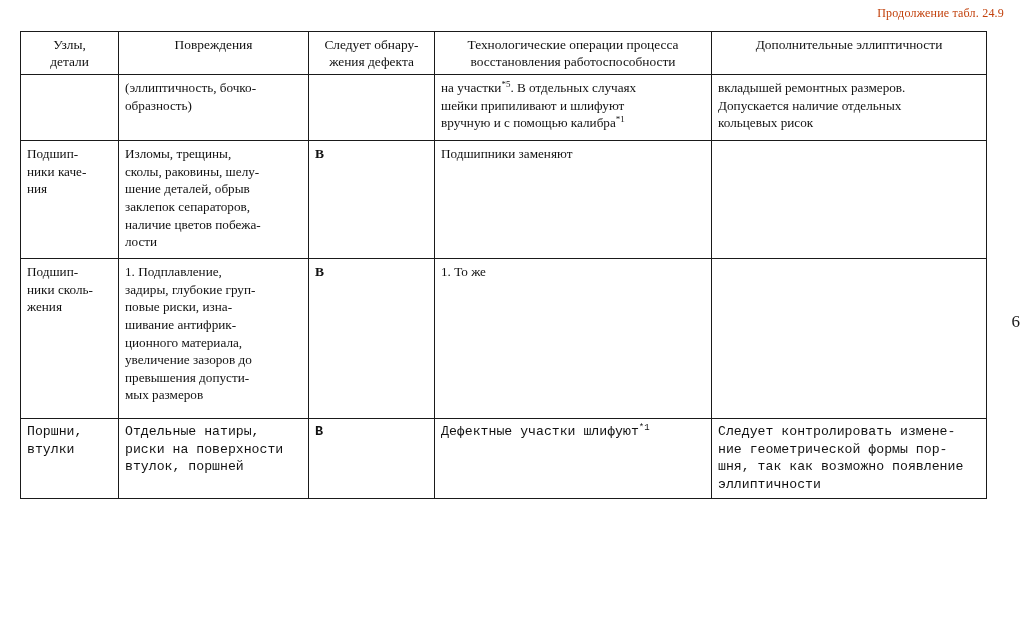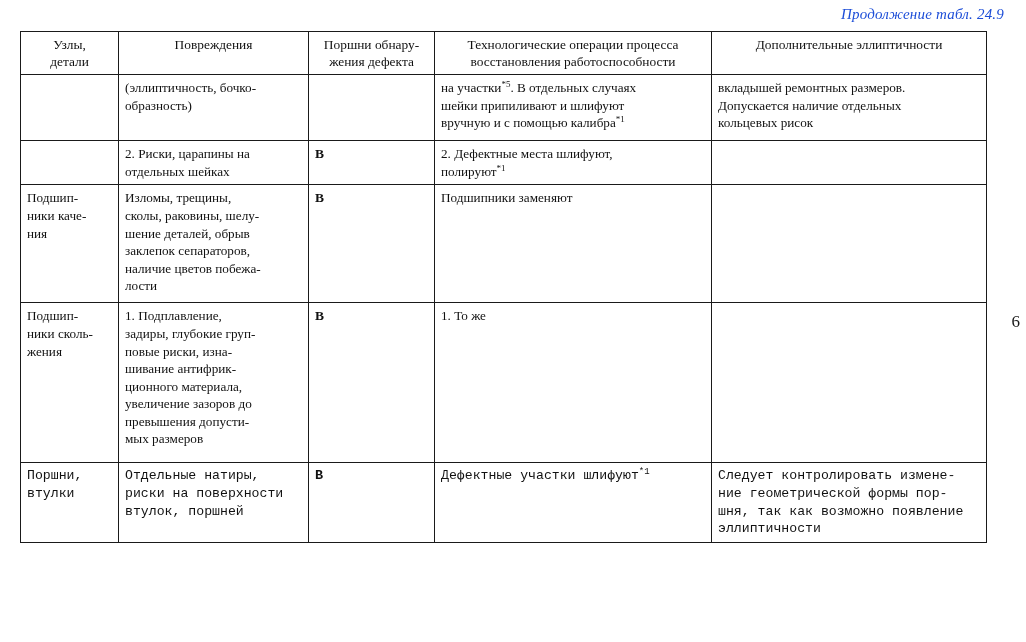--- a/index.html
+++ b/index.html
@@ -17,23 +17,22 @@
   }
   .page {
     position: relative;
     width: 1026px;
     height: 642px;
   }
   .continuation {
     position: absolute;
     top: 6px;
     right: 22px;
-    font-style: italic;
-    font-size: 15px;
-    color: #1d4ed8;
+    font-size: 12px;
+    color: #c2410c;
     letter-spacing: 0.2px;
   }
   .page-number {
     position: absolute;
     top: 312px;
     right: 6px;
     font-size: 17px;
     color: #1a1a1a;
   }
   table.doc-table {
@@ -98,21 +97,21 @@
         <col class="c1">
         <col class="c2">
         <col class="c3">
         <col class="c4">
     </colgroup>
     <thead>
       <tr>
         <th><span class="cell-text">Узлы,
 детали</span></th>
         <th><span class="cell-text">Повреждения</span></th>
-        <th><span class="cell-text">Поршни обнару-
+        <th><span class="cell-text">Следует обнару-
 жения дефекта</span></th>
         <th><span class="cell-text">Технологические операции процесса
 восстановления работоспособности</span></th>
         <th><span class="cell-text">Дополнительные эллиптичности</span></th>
       </tr>
     </thead>
     <tbody>
 
       <tr class="h-r1">
         <td><span class="cell-text"></span></td>
@@ -120,29 +119,20 @@
 образность)</span></td>
         <td><span class="cell-text method-letter"></span></td>
         <td><span class="cell-text">на участки</span><sup>*5</sup><span class="cell-text">. В отдельных случаях
 шейки припиливают и шлифуют
 вручную и с помощью калибра</span><sup>*1</sup></td>
         <td><span class="cell-text">вкладышей ремонтных размеров.
 Допускается наличие отдельных
 кольцевых рисок</span></td>
       </tr>
 
-      <tr class="h-r2">
-        <td><span class="cell-text"></span></td>
-        <td><span class="cell-text">2. Риски, царапины на
-отдельных шейках</span></td>
-        <td><span class="cell-text method-letter">В</span></td>
-        <td><span class="cell-text">2. Дефектные места шлифуют,
-полируют</span><sup>*1</sup></td>
-        <td><span class="cell-text"></span></td>
-      </tr>
 
       <tr class="h-r3">
         <td><span class="cell-text">Подшип-
 ники каче-
 ния</span></td>
         <td><span class="cell-text">Изломы, трещины,
 сколы, раковины, шелу-
 шение деталей, обрыв
 заклепок сепараторов,
 наличие цветов побежа-

